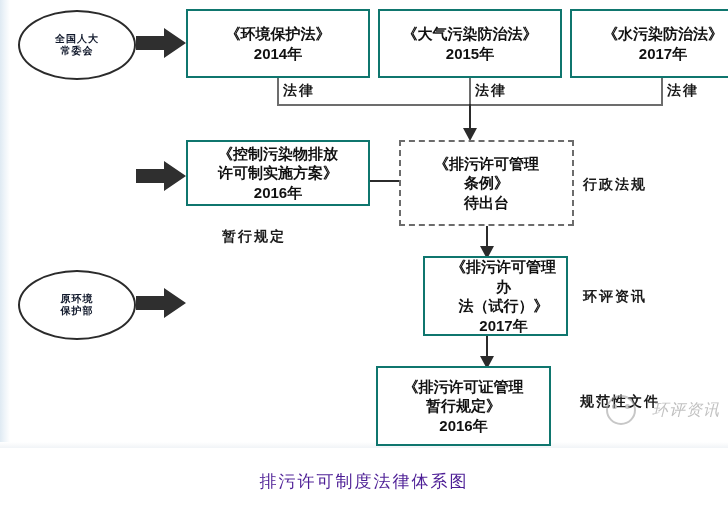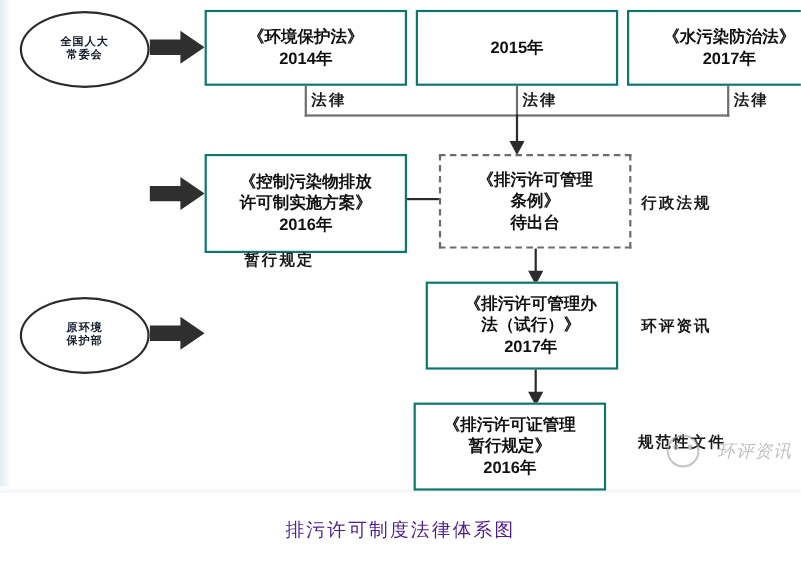--- a/index.html
+++ b/index.html
@@ -159,20 +159,21 @@
   <svg class="arrow-thick" style="left:136px; top:28px;" width="50" height="30" viewBox="0 0 50 30">
     <polygon points="0,8 28,8 28,0 50,15 28,30 28,22 0,22" fill="#2f2f2f"></polygon>
   </svg>
 
   <div class="box" style="left:186px; top:9px; width:184px; height:69px;">
     <span>《环境保护法》</span>
     <span>2014年</span>
   </div>
 
   <div class="box" style="left:378px; top:9px; width:184px; height:69px;">
+    <span>《大气污染防治法》</span>
     <span>2015年</span>
   </div>
 
   <div class="box" style="left:570px; top:9px; width:186px; height:69px;">
     <span>《水污染防治法》</span>
     <span>2017年</span>
   </div>
 
   <div class="line-v" style="left:277px; top:78px; height:28px;"></div>
   <div class="line-v" style="left:469px; top:78px; height:28px;"></div>
@@ -187,21 +188,21 @@
   <div class="line-v" style="left:469px; top:104px; height:28px; background:#2b2b2b;"></div>
   <svg style="position:absolute; left:463px; top:128px;" width="14" height="13" viewBox="0 0 14 13">
     <polygon points="0,0 14,0 7,13" fill="#2b2b2b"></polygon>
   </svg>
 
 
   <svg class="arrow-thick" style="left:136px; top:161px;" width="50" height="30" viewBox="0 0 50 30">
     <polygon points="0,8 28,8 28,0 50,15 28,30 28,22 0,22" fill="#2f2f2f"></polygon>
   </svg>
 
-  <div class="box" style="left:186px; top:140px; width:184px; height:90px;">
+  <div class="box" style="left:186px; top:140px; width:184px; height:66px;">
     <span>《控制污染物排放</span>
     <span>许可制实施方案》</span>
     <span>2016年</span>
   </div>
 
   <div class="side-label" style="left:222px; top:228px;">暂行规定</div>
 
   <div class="line-h" style="left:370px; top:180px; width:32px; background:#2b2b2b;"></div>
   <svg style="position:absolute; left:400px; top:174px;" width="13" height="14" viewBox="0 0 13 14">
     <polygon points="0,0 13,7 0,14" fill="#2b2b2b"></polygon>
@@ -222,21 +223,21 @@
 
   <div class="ellipse" style="left:18px; top:270px; width:114px; height:66px;">
     <span>原环境</span>
     <span>保护部</span>
   </div>
 
   <svg class="arrow-thick" style="left:136px; top:288px;" width="50" height="30" viewBox="0 0 50 30">
     <polygon points="0,8 28,8 28,0 50,15 28,30 28,22 0,22" fill="#2f2f2f"></polygon>
   </svg>
 
-  <div class="box" style="left:387px; top:256px; width:175px; height:80px;padding-left:20px;">
+  <div class="box" style="left:423px; top:256px; width:145px; height:80px;padding-left:20px;">
     <span>《排污许可管理办</span>
     <span>法（试行）》</span>
     <span>2017年</span>
   </div>
 
   <div class="side-label" style="left:583px; top:288px;">环评资讯</div>
 
   <div class="line-v" style="left:486px; top:336px; height:24px; background:#2b2b2b;"></div>
   <svg style="position:absolute; left:480px; top:356px;" width="14" height="13" viewBox="0 0 14 13">
     <polygon points="0,0 14,0 7,13" fill="#2b2b2b"></polygon>

